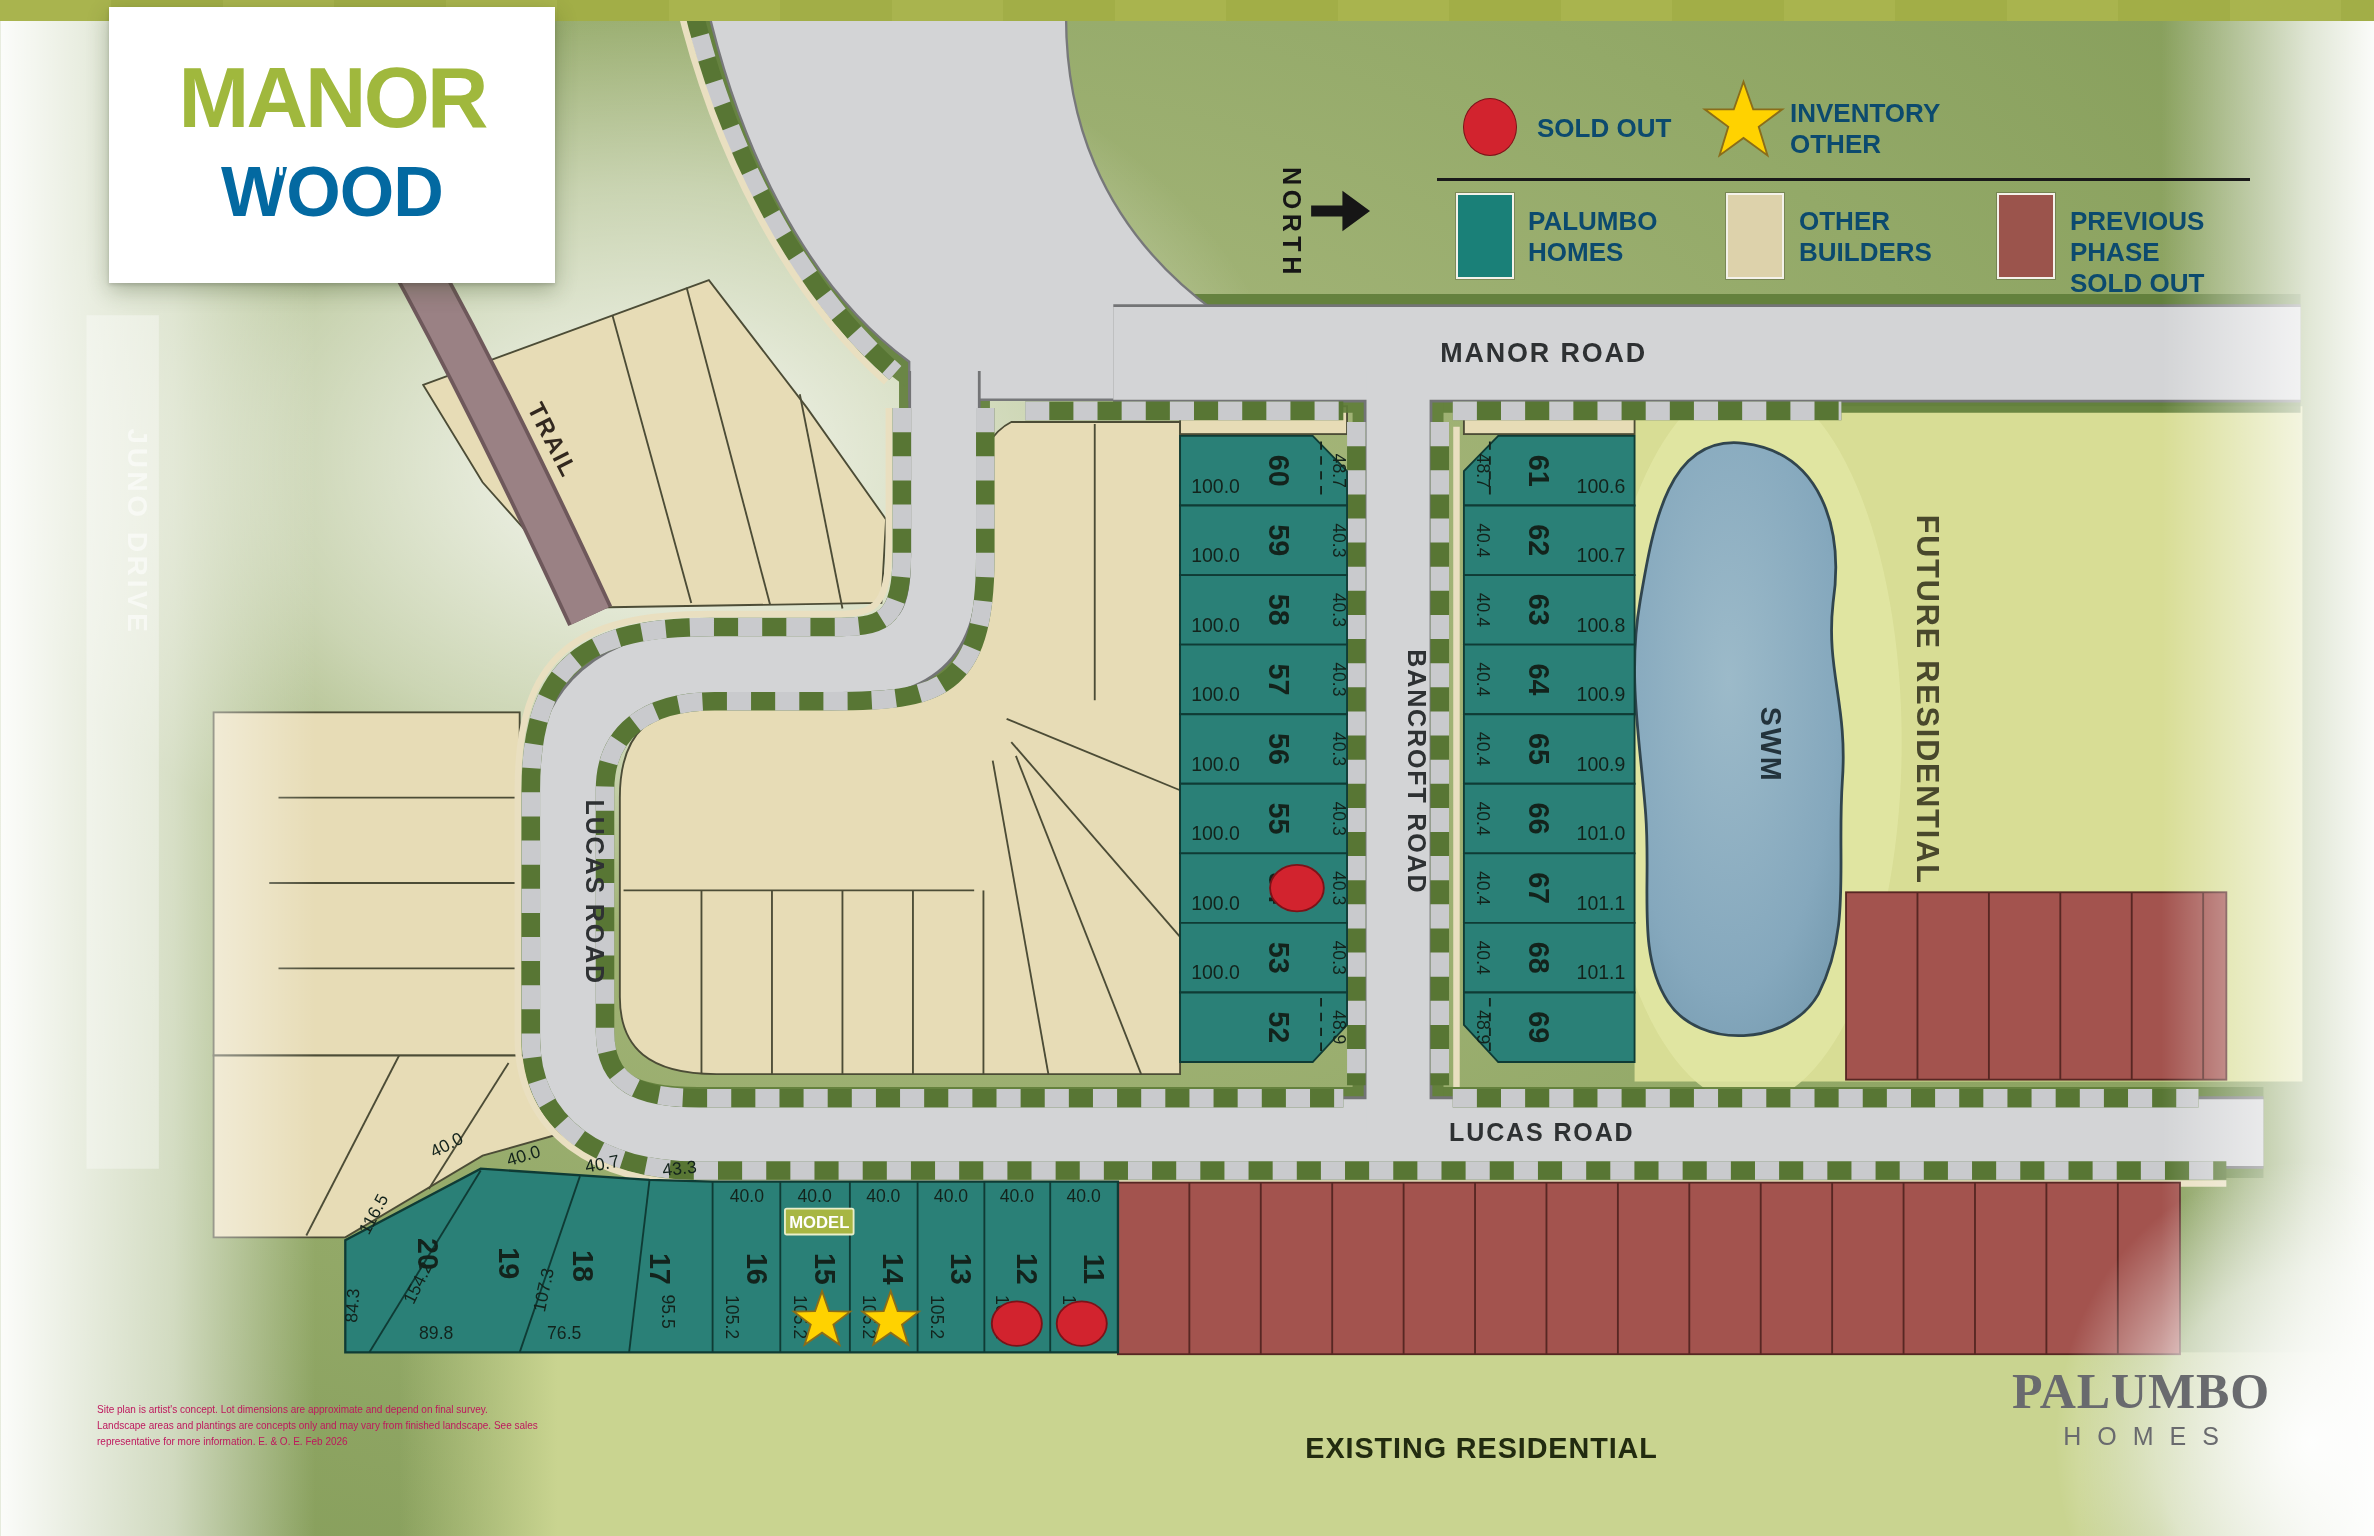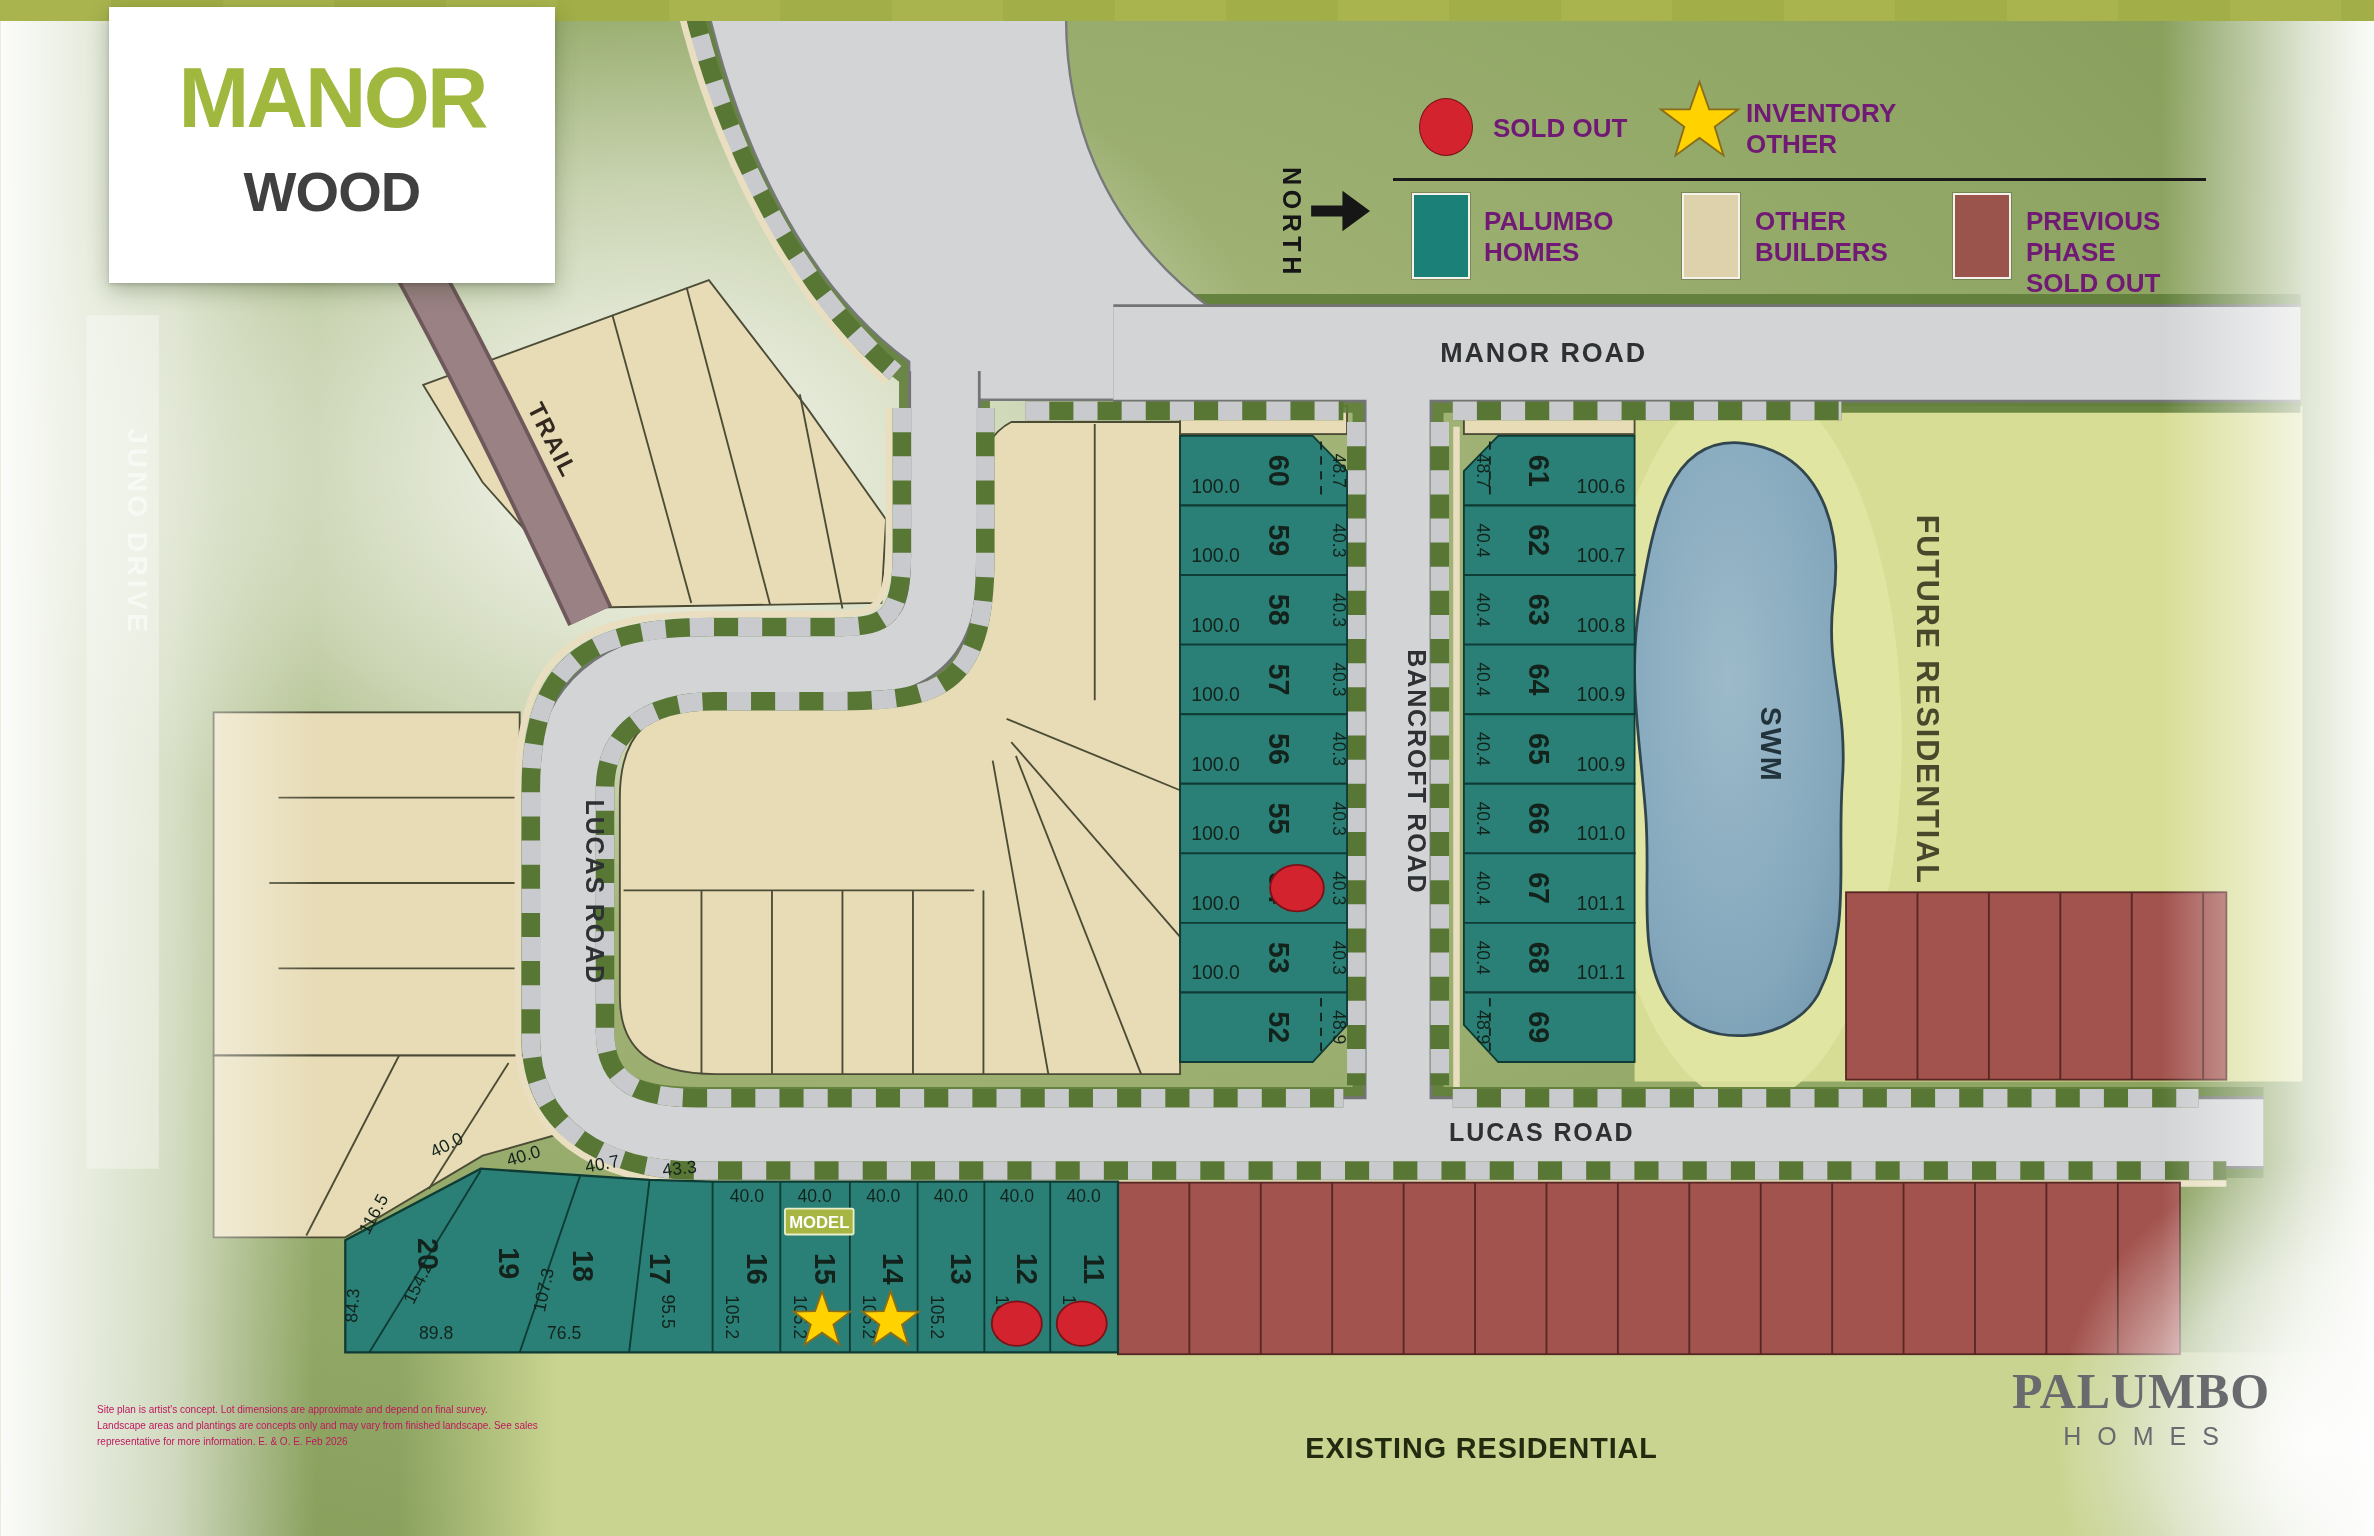--- a/index.html
+++ b/index.html
@@ -7,26 +7,26 @@
          font-family:"Liberation Sans", sans-serif;}
   .stage svg text{font-family:"Liberation Sans", sans-serif;}
 
   
   .top-strip{position:absolute;left:0;top:0;width:2375px;height:21.3px;
     background:repeating-linear-gradient(90deg,#a9b44e 0 111px,#a2ae47 111px 223px);}
   .logo-card{position:absolute;left:109px;top:7.4px;width:446px;height:276px;background:#fff;
     box-shadow:0 7.4px 20.4px rgba(40,60,20,.30), 0 1.9px 3.7px rgba(0,0,0,.15);
     display:flex;flex-direction:column;align-items:center;justify-content:center;gap:14px;}
   .logo-manor{font-weight:700;font-size:85px;line-height:80px;letter-spacing:-2.8px;color:#a0b83d;}
-  .logo-wood{font-weight:700;font-size:56px;line-height:80px;letter-spacing:-0.9px;color:#404040;}
+  .logo-wood{font-weight:700;font-size:70px;line-height:80px;letter-spacing:-0.9px;color:#0369a1;}
   .logo-leaf{position:absolute;left:148px;top:111px;}
   .phase-label{position:absolute;left:178px;top:323px;font-size:54px;font-weight:700;
     letter-spacing:15px;color:#ffffff;text-shadow:0 3.7px 13px rgba(55,75,25,.65),0 0.9px 1.9px rgba(55,75,25,.5);}
 
-  .legend{position:absolute;left:1380px;top:74px;width:839px;height:213px;color:#701a75;}
+  .legend{position:absolute;left:1424px;top:74px;width:839px;height:213px;color:#0c4a6e;}
   .legend .lg-label{position:absolute;font-size:26px;font-weight:700;line-height:31px;white-space:pre-line;}
   .lg-circle{position:absolute;left:39px;top:24px;width:52px;height:56px;border-radius:50%;
     background:#d2232e;border:1.9px solid #7c1218;}
   .lg-star{position:absolute;left:278px;top:3.7px;}
   .lg-divider{position:absolute;left:13px;top:104px;width:813px;height:2.8px;background:#1a1a1a;}
   .lg-swatch{position:absolute;top:119px;width:54px;height:82px;border:2.8px solid #f4f2ea;
     box-shadow:0 0 0 0.9px rgba(60,60,40,.35);}
   .sw-teal{left:32px;background:#1a8078;}
   .sw-beige{left:302px;background:#ddd2ab;}
   .sw-brown{left:573px;background:#9b544c;}

